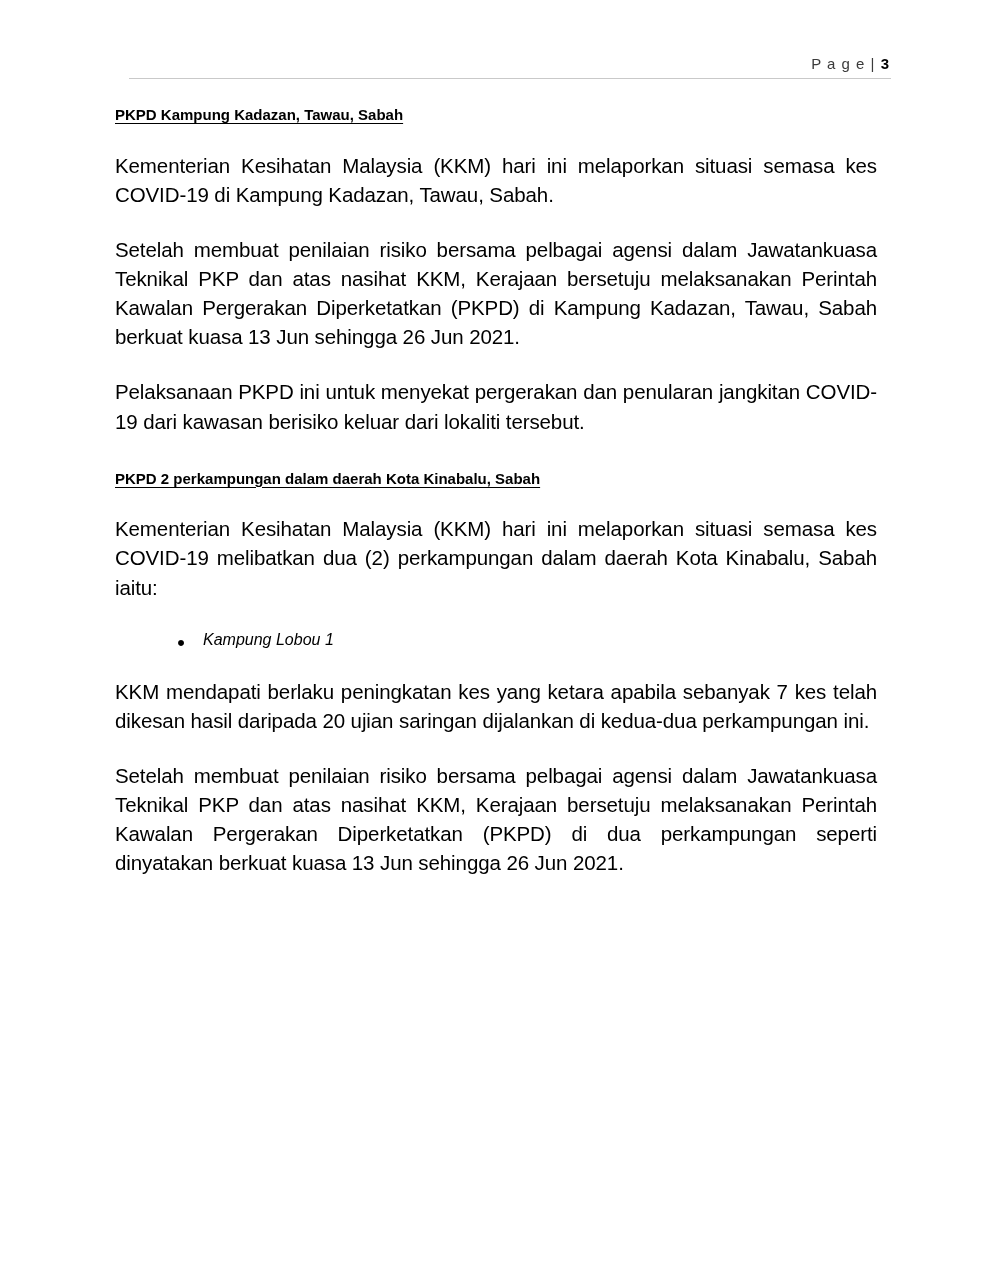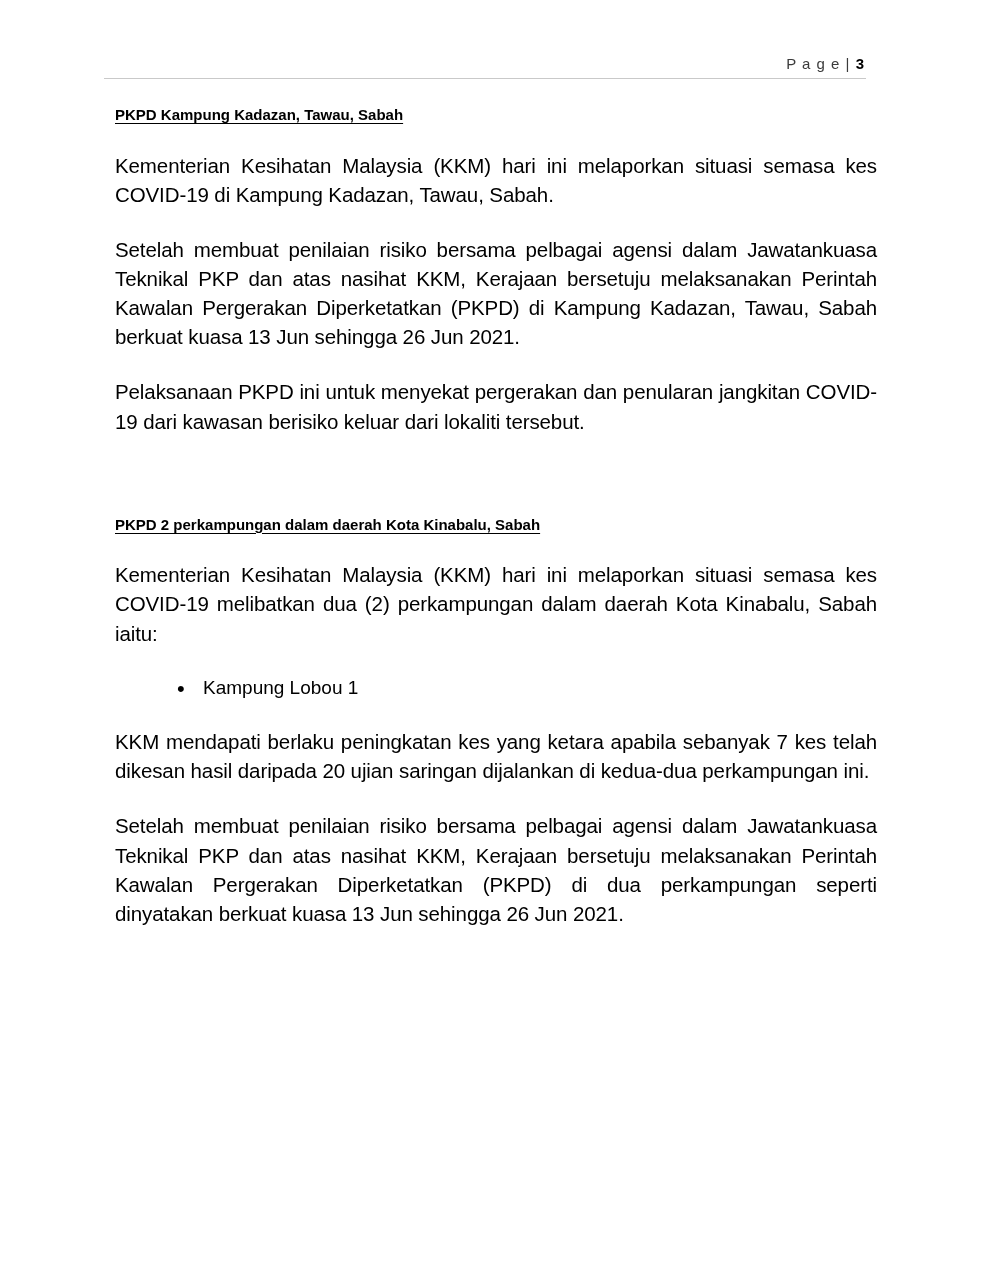--- a/index.html
+++ b/index.html
@@ -18,21 +18,21 @@
   .page {
     position: absolute;
     left: 0; top: 0;
     width: 989px;
     height: 1280px;
     background: #ffffff;
   }
   
   .header {
     position: absolute;
-    left: 104px;
+    left: 129px;
     top: 55px;
     width: 762px;
     display: flex;
     flex-direction: column;
     align-items: flex-end;
   }
   .header-text {
     font-size: 15px;
     letter-spacing: 1px;
     color: #3b3b3b;
@@ -61,41 +61,42 @@
   h2.section-heading {
     font-size: 15px;
     font-weight: bold;
     margin: 0 0 26px 0;
     padding: 0;
     line-height: 1.25;
     text-decoration: underline;
     text-underline-offset: 3px;
   }
   h2.section-heading.second {
-    margin-top: 80px;
+    margin-top: 34px;
   }
   p.para {
     font-size: 20.5px;
     line-height: 1.42;
     margin: 0 0 26px 0;
     text-align: justify;
     text-justify: inter-word;
     letter-spacing: -0.1px;
   }
   ul.bullets {
     margin: 0 0 26px 0;
     padding-left: 62px;
     list-style: none;
   }
   ul.bullets li {
-    font-size: 19px;
+    font-size: 16px;
     line-height: 1.45;
     position: relative;
     padding-left: 26px;
     margin-bottom: 2px;
+    font-style: italic;
   }
   ul.bullets li::before {
     content: "\2022";
     position: absolute;
     left: 0;
     top: -1px;
     font-size: 22px;
     line-height: 1.45;
   }
   .nojustify {

